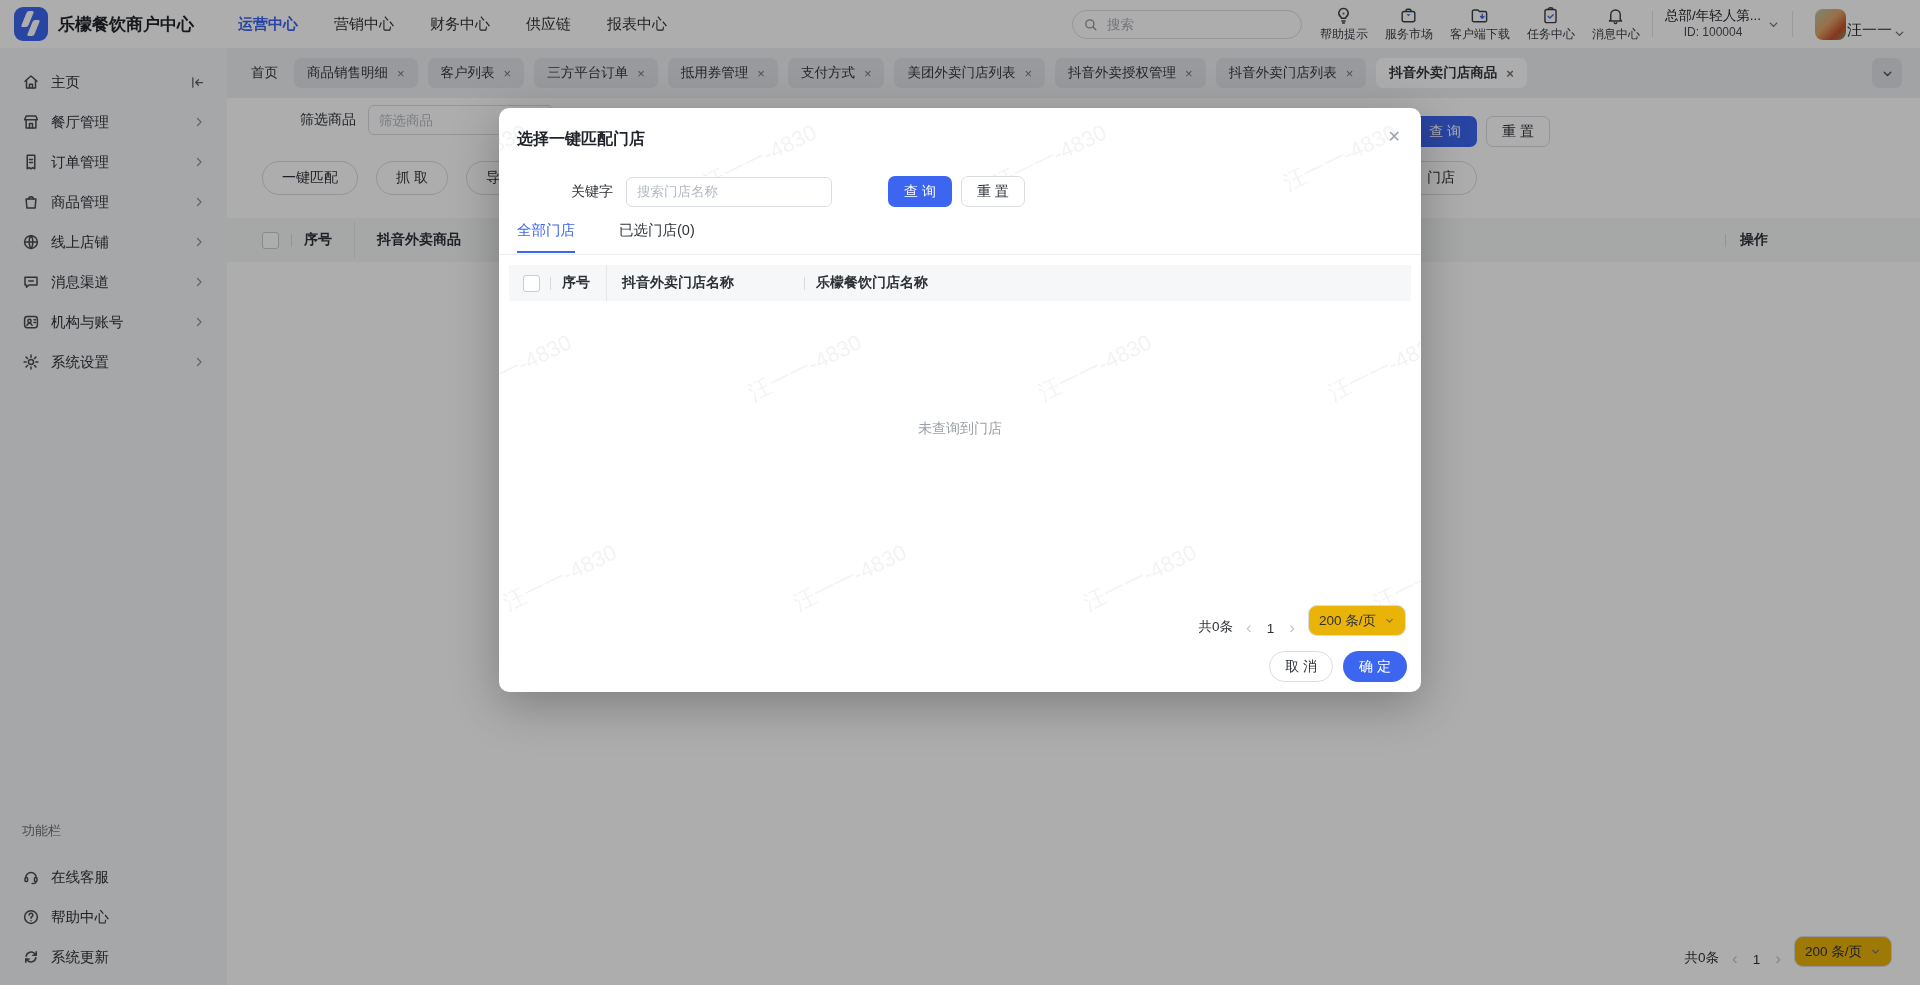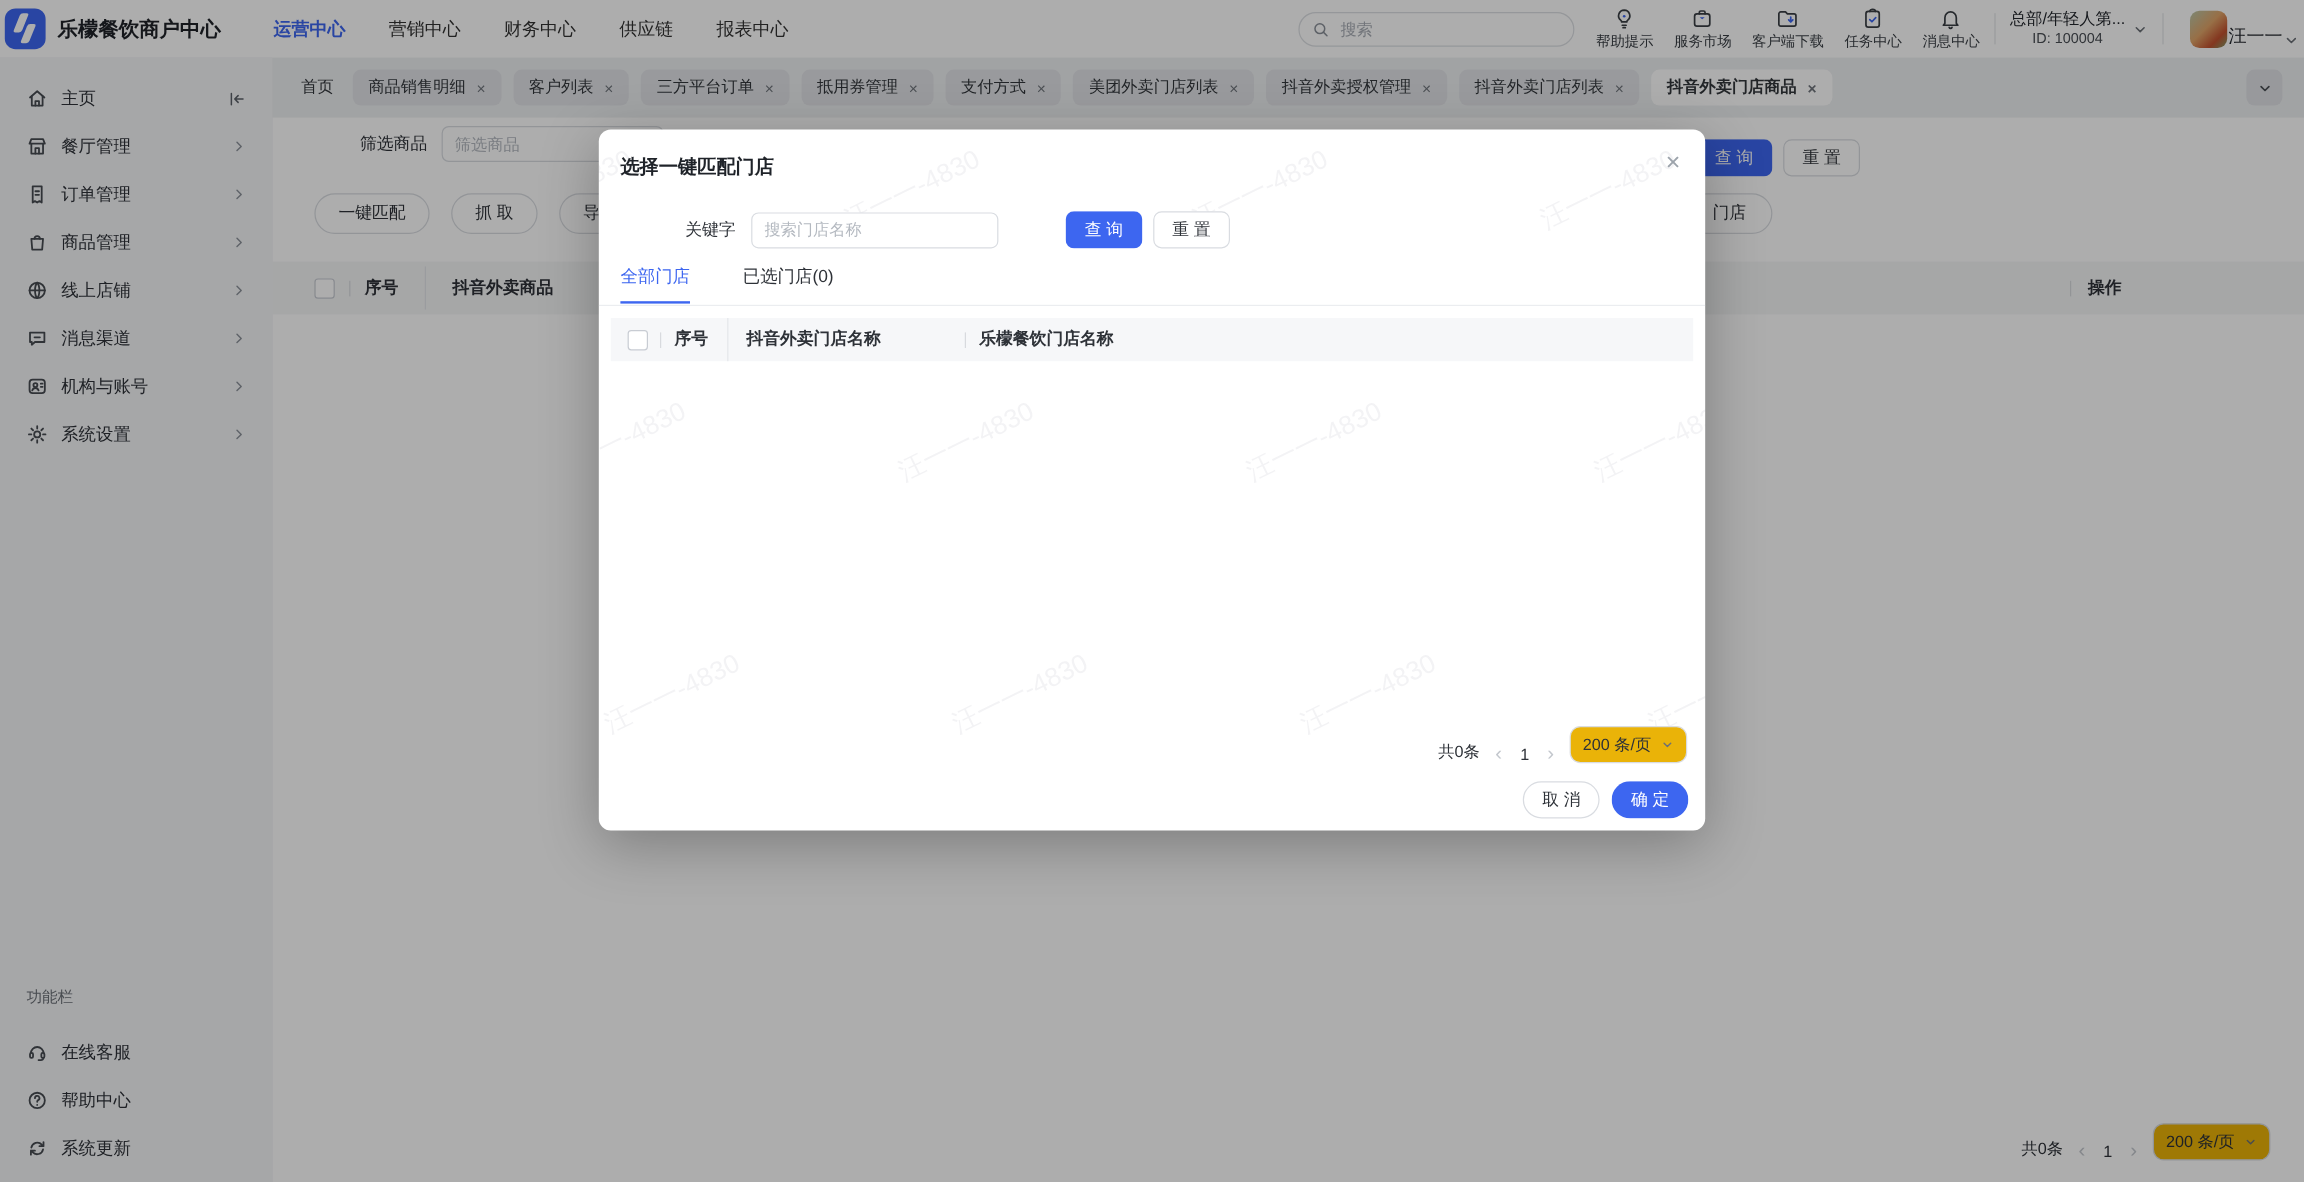--- a/index.html
+++ b/index.html
@@ -5,21 +5,21 @@
   html,body{margin:0;padding:0;}
   body{
     width:1920px;height:985px;overflow:hidden;position:relative;
     font-family:"Liberation Sans","DejaVu Sans",sans-serif;
     background:#eef0f2;color:#333;
   }
   svg{display:block;}
 
   
   .navbar{position:absolute;top:0;left:0;right:0;height:48px;background:#fff;
-    display:flex;align-items:center;padding:0 4px;box-sizing:border-box;z-index:1;}
+    display:flex;align-items:center;padding:0 14px;box-sizing:border-box;z-index:1;}
   .logo{width:34px;height:34px;border-radius:9px;background:#3D66F0;position:relative;overflow:hidden;flex:none;}
   .logo i{position:absolute;width:7px;height:16px;background:#fff;border-radius:2px;transform:skewX(-22deg);}
   .logo i:nth-child(1){left:10px;top:4px;}
   .logo i:nth-child(2){left:16px;top:13px;}
   .app-title{font-size:17px;font-weight:700;color:#1f2329;margin-left:10px;white-space:nowrap;}
   .nav{display:flex;gap:36px;margin-left:44px;font-size:15px;}
   .nav-item{color:#333;cursor:pointer;white-space:nowrap;}
   .nav-item.active{color:#3D66F0;font-weight:600;}
   .nav-search{margin-left:auto;width:230px;height:29px;border:1px solid #dcdfe3;border-radius:15px;
     display:flex;align-items:center;padding:0 10px;box-sizing:border-box;color:#9aa0a6;}
@@ -495,20 +495,21 @@
   <div class="m-table-head">
     <span class="checkbox" style="margin-left:14px;"></span>
     <span class="vdiv" style="margin-left:10px;"></span>
     <span style="margin-left:11px;">序号</span>
     <span class="vdiv tall" style="margin-left:16px;"></span>
     <span style="margin-left:15px;">抖音外卖门店名称</span>
     <span class="vdiv" style="position:absolute;left:295px;"></span>
     <span style="position:absolute;left:307px;">乐檬餐饮门店名称</span>
   </div>
 
+  <div class="empty">未查询到门店</div>
 
   <div class="pagination m-pagination">
     <span>共0条</span>
     <span class="pg-arrow">‹</span>
     <span class="pg-num">1</span>
     <span class="pg-arrow">›</span>
     <span class="pg-select">
       <span>200 条/页</span>
       <svg width="11" height="11" viewBox="0 0 24 24" fill="none" stroke="#6b7077" stroke-width="2.6" stroke-linecap="round" stroke-linejoin="round">
           <path d="M6 9.5 12 15.5 18 9.5"></path>

